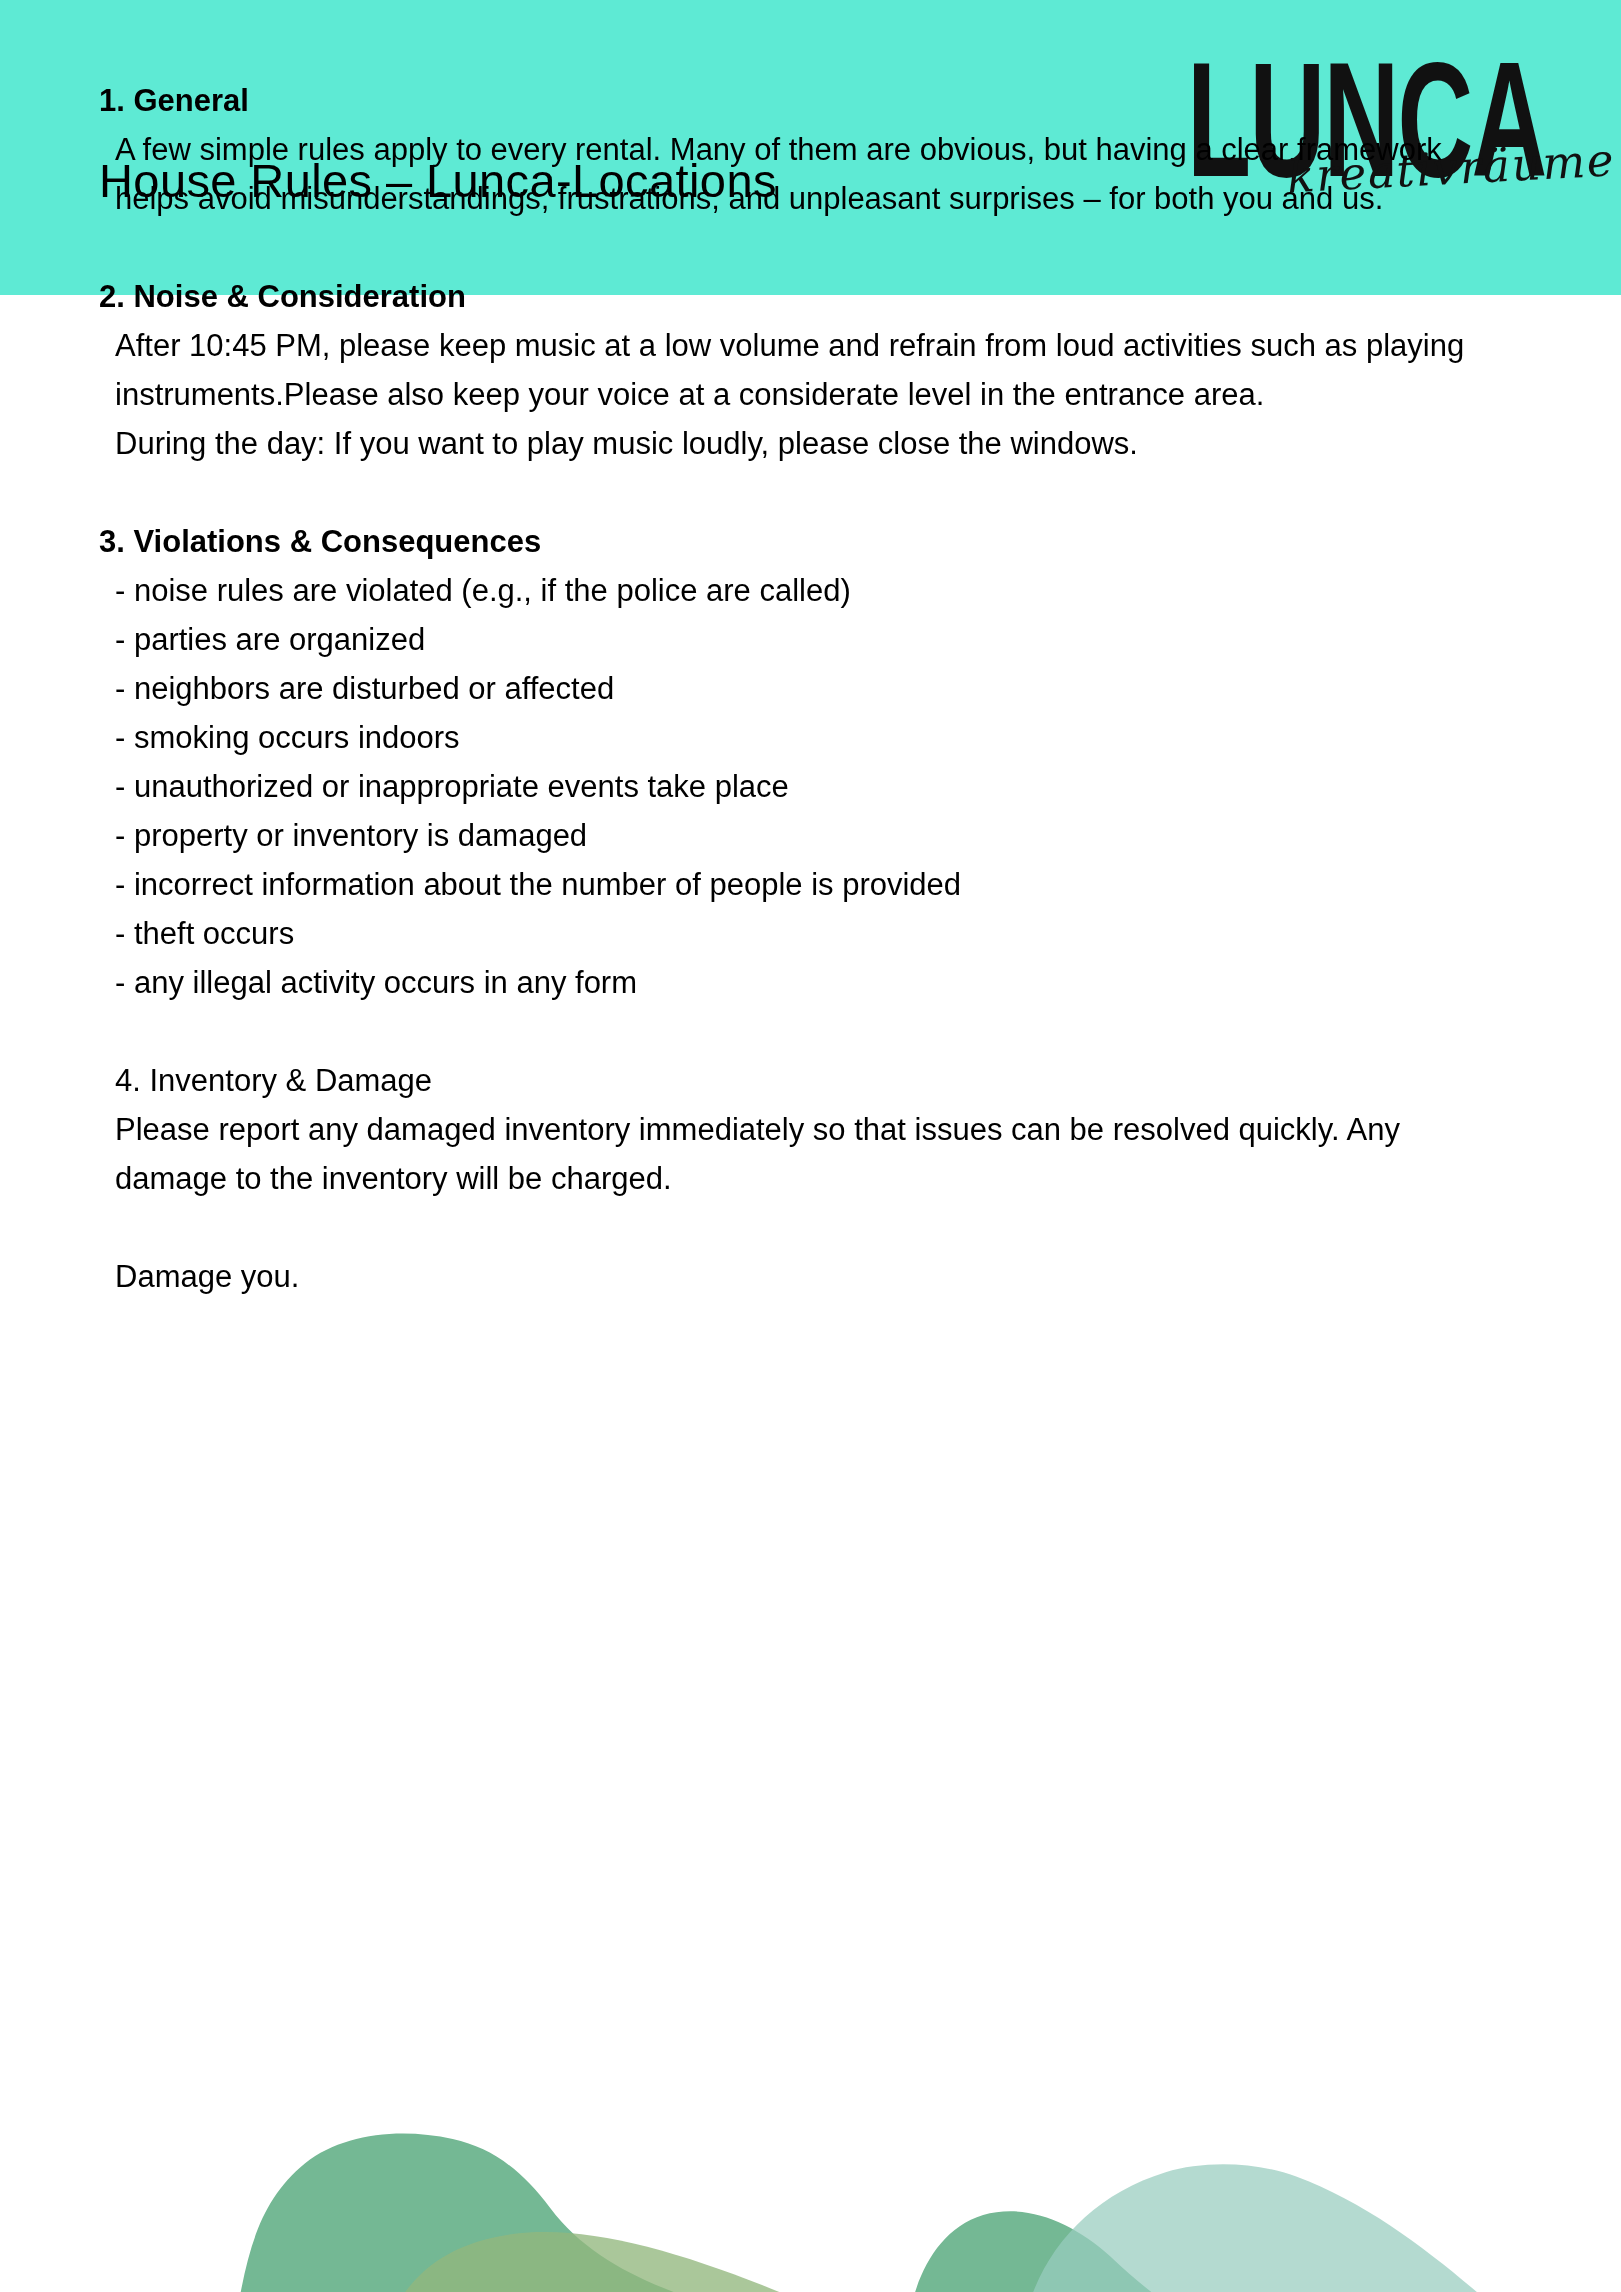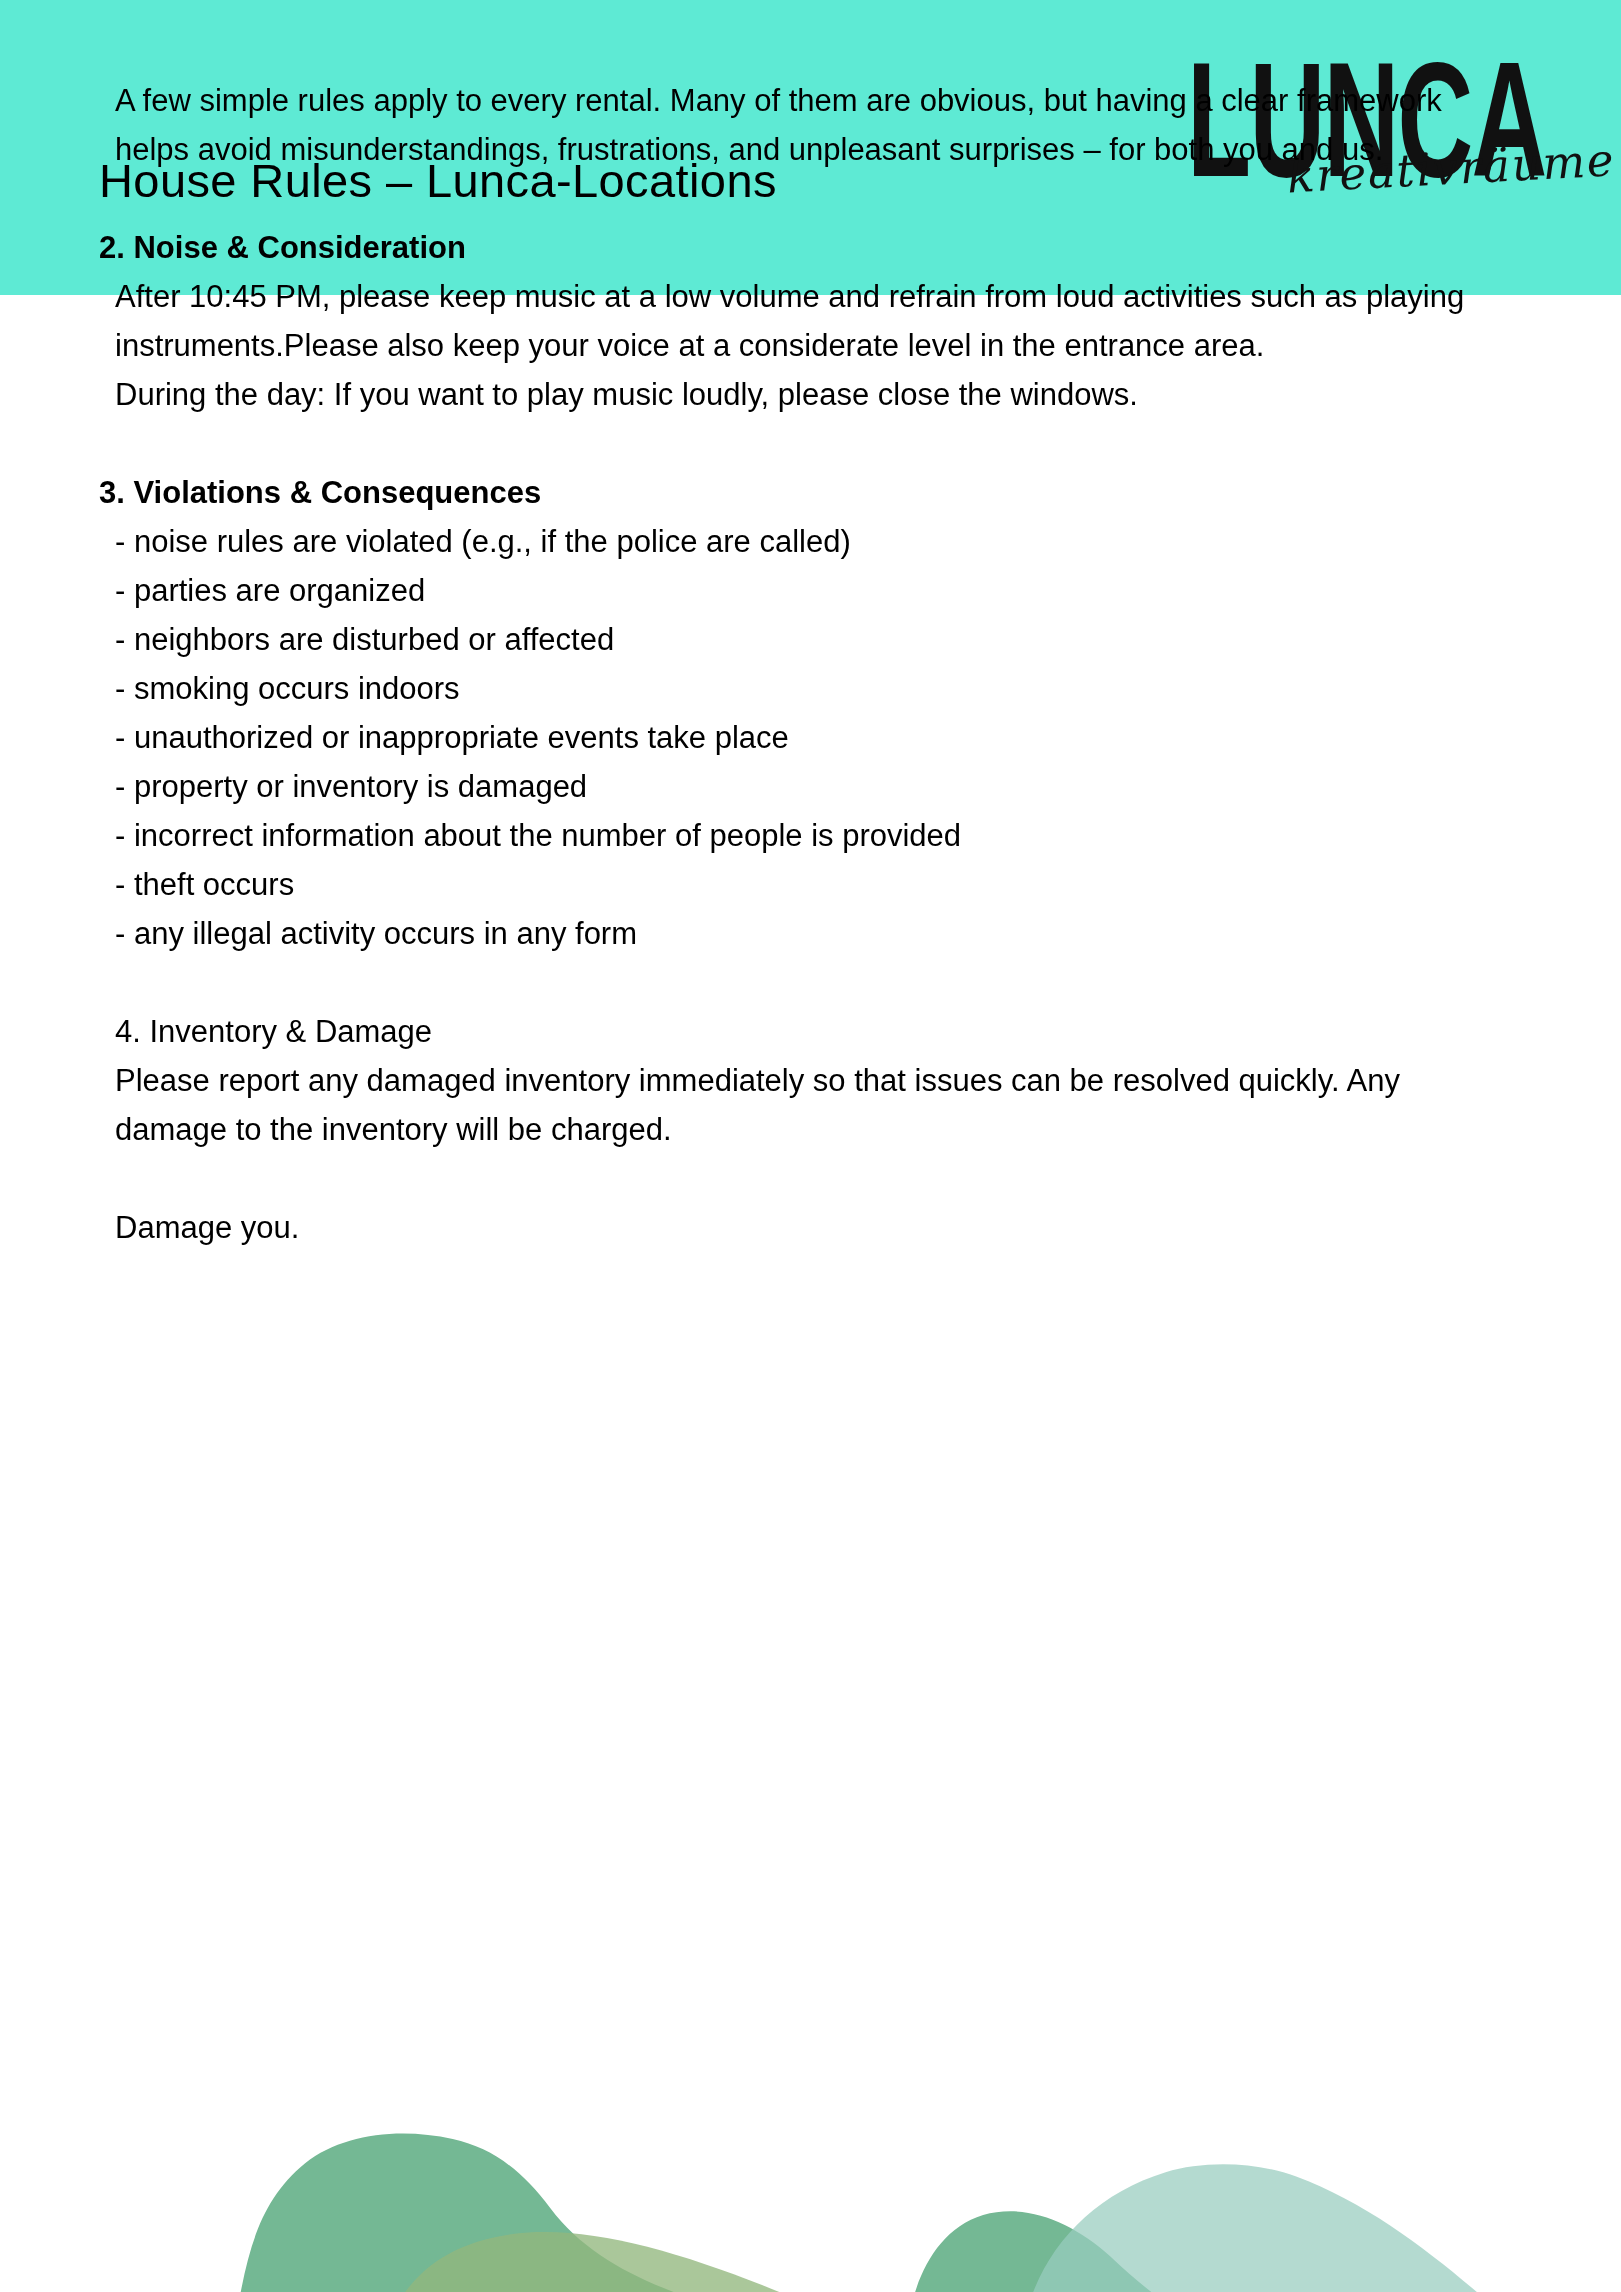--- a/index.html
+++ b/index.html
@@ -83,20 +83,21 @@
 
 <div class="page">
 
   <header class="band">
     <h1 class="page-title">House Rules – Lunca-Locations</h1>
     <div class="logo-word">LUNCA</div>
     <div class="logo-script">kreativräume</div>
   </header>
 
   <main class="content">
+    <p class="h">1. General</p>
     <p class="b">A few simple rules apply to every rental. Many of them are obvious, but having a clear framework
 helps avoid misunderstandings, frustrations, and unpleasant surprises – for both you and us.</p>
     <p class="h">2. Noise &amp; Consideration</p>
     <p class="b">After 10:45 PM, please keep music at a low volume and refrain from loud activities such as playing
 instruments.Please also keep your voice at a considerate level in the entrance area.
 During the day: If you want to play music loudly, please close the windows.</p>
     <p class="h">3. Violations &amp; Consequences</p>
     <p class="b">- noise rules are violated (e.g., if the police are called)
 - parties are organized
 - neighbors are disturbed or affected

